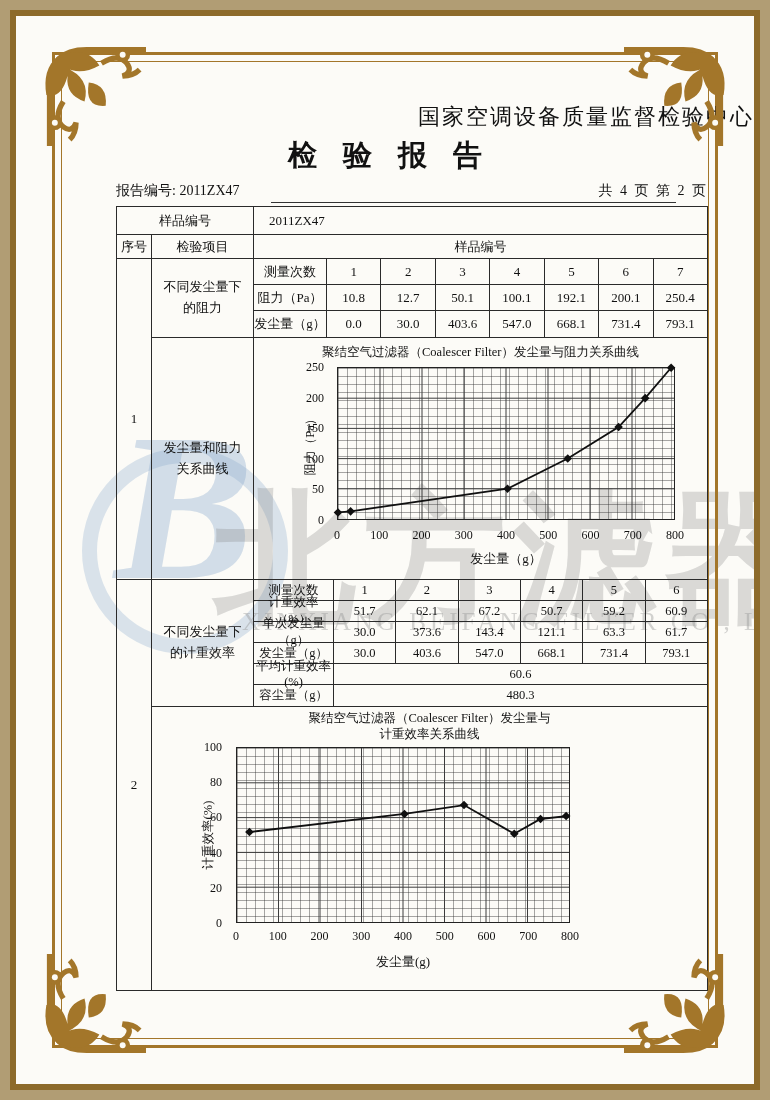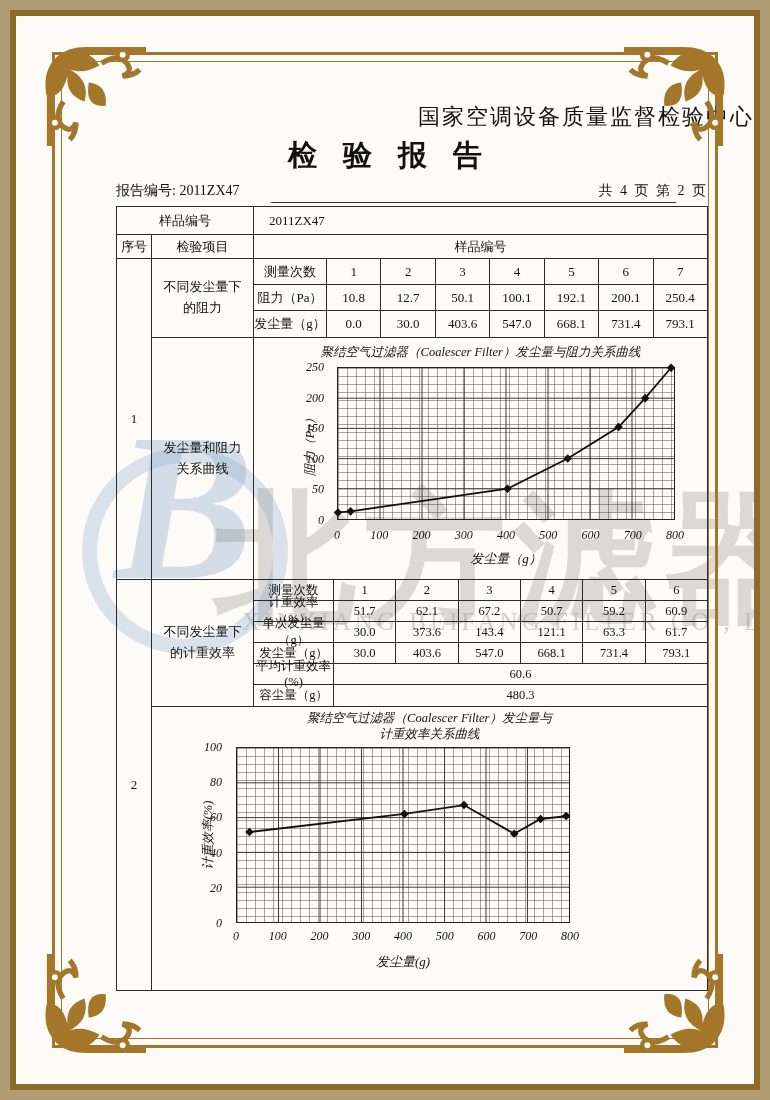--- a/index.html
+++ b/index.html
@@ -45,21 +45,21 @@
   .c-item{width:102px;border-right:1.6px solid #2a2a2a;}
   .c-result{flex:1;}
   .section{display:flex;box-sizing:border-box;}
   .sec1{height:321px;border-bottom:1.6px solid #2a2a2a;}
   .sec2{height:410px;}
   .sec-seq{width:35px;border-right:1.6px solid #2a2a2a;}
   .sec-body{flex:1;display:flex;flex-direction:column;min-width:0;}
   .sec-top{display:flex;border-bottom:1.4px solid #2a2a2a;}
   .item-cell{width:102px;border-right:1.4px solid #2a2a2a;white-space:pre-line;line-height:1.6;}
   .sec-chart{display:flex;flex:1;min-height:0;}
-  .chart-cell{flex:1;position:relative;min-width:0;font-style:italic;}
+  .chart-cell{flex:1;position:relative;min-width:0;}
   
   .subtable{flex:1;display:flex;flex-direction:column;min-width:0;}
   .st-row{display:flex;border-bottom:1.3px solid #2a2a2a;box-sizing:border-box;}
   .st-row:last-child{border-bottom:none;}
   .st1 .st-row{height:26px;}
   .st2 .st-row{height:21px;font-size:12.5px;}
   .st-label{border-right:1.3px solid #2a2a2a;}
   .st1 .st-label{width:73px;}
   .st2 .st-label{width:80px;}
   .st-val{flex:1;border-right:1.3px solid #2a2a2a;}

